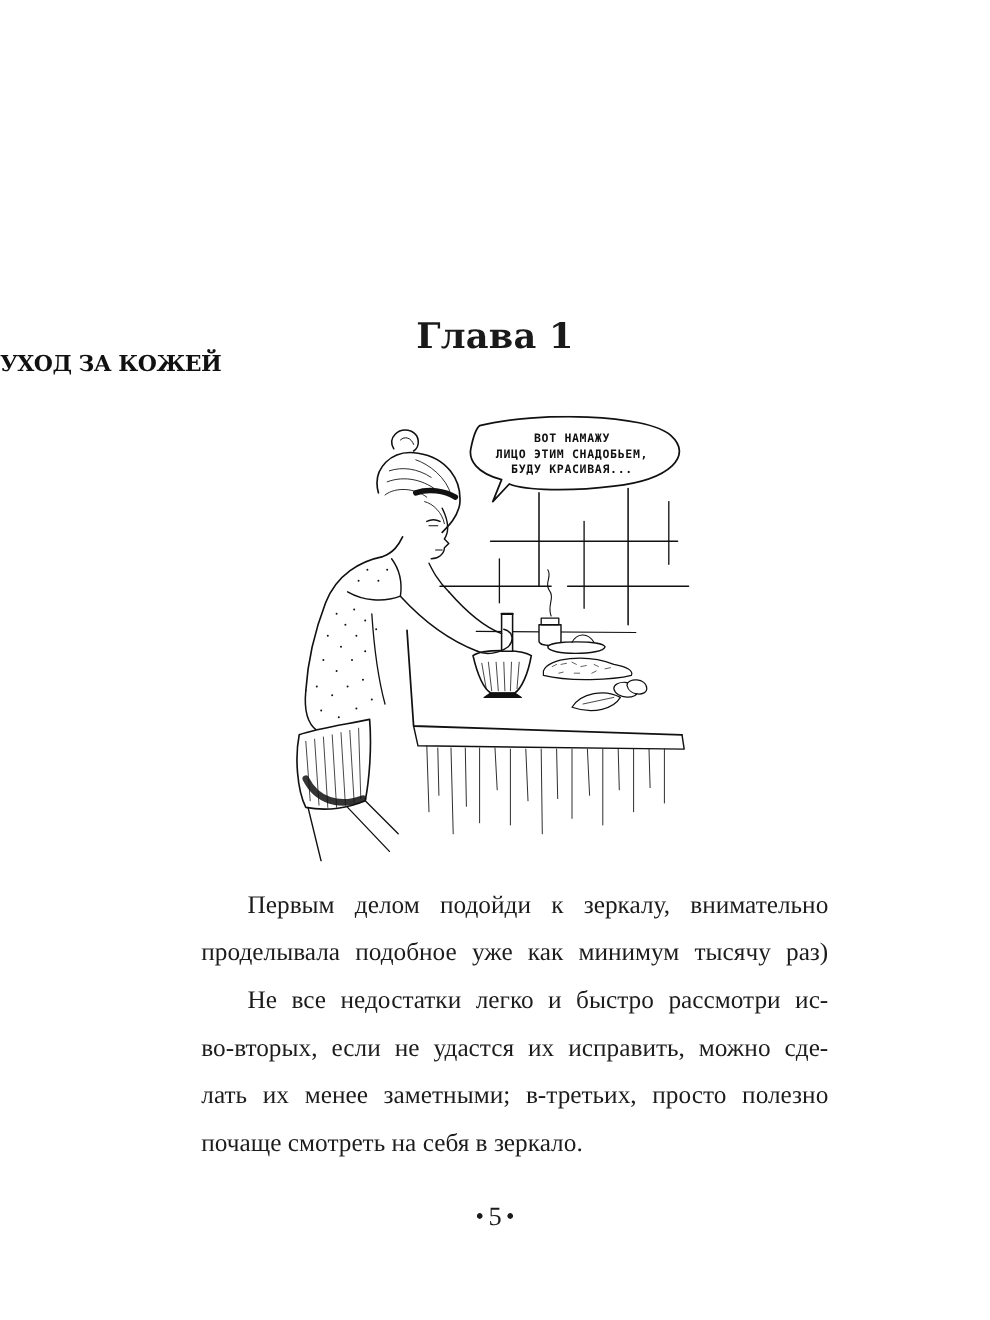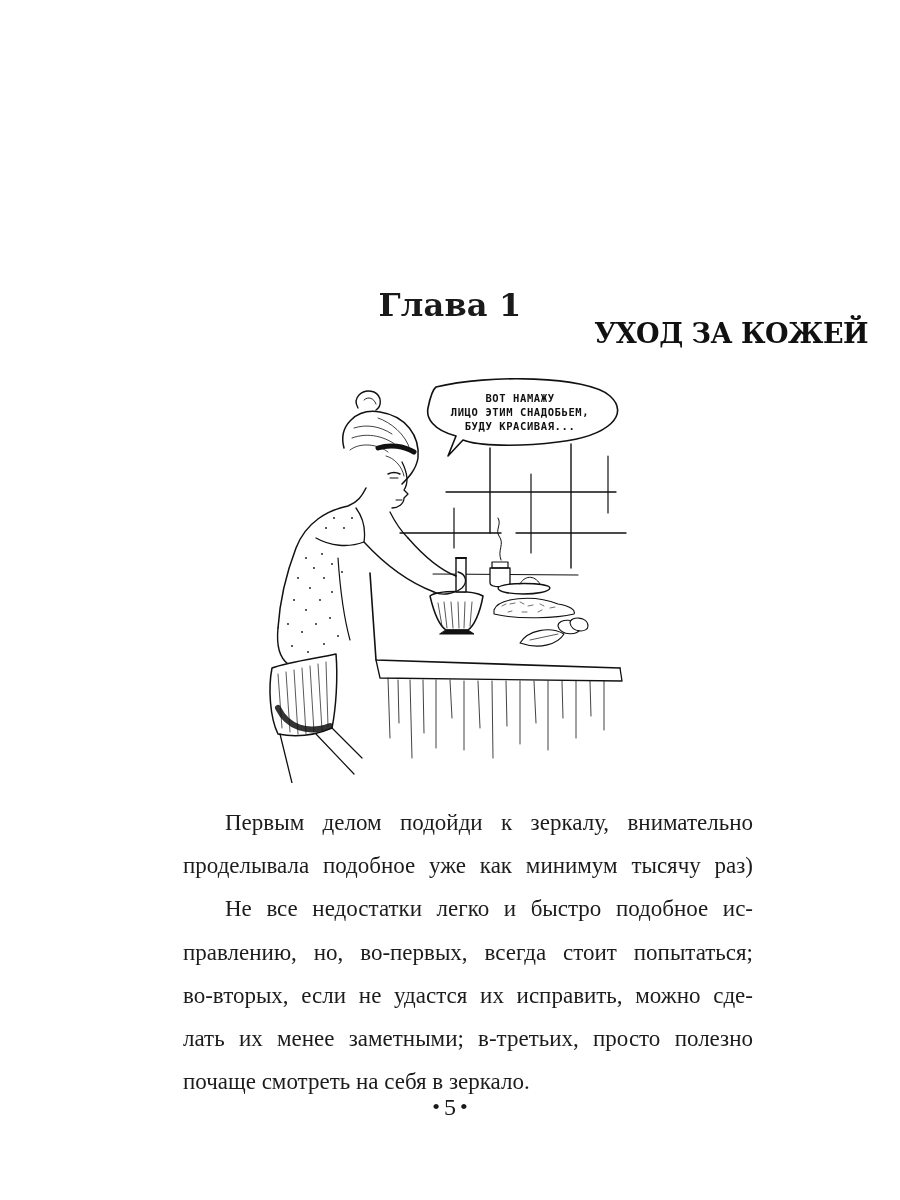--- a/index.html
+++ b/index.html
@@ -25,23 +25,23 @@
       font-size: 32px;
       font-weight: bold;
       letter-spacing: 0.2px;
       color: #1a1a1a;
     }
     .chapter-title {
       position: absolute;
       top: 318px;
       left: 0;
       width: 868px;
-      text-align: right;
+      text-align: left;
       font-family: "DejaVu Serif", serif;
-      font-size: 27px;
+      font-size: 20px;
       font-weight: bold;
       letter-spacing: -0.5px;
       color: #111;
     }
     .illustration {
       position: absolute;
       top: 378px;
       left: 258px;
       width: 390px;
       height: 405px;
@@ -258,22 +258,21 @@
     <text class="speech-text" x="262" y="52" text-anchor="middle">БУДУ КРАСИВАЯ...</text>
   </svg>
 </div>
 
 <div class="body-text">
   <div>
     <span class="line indent">Первым делом подойди к зеркалу, внимательно</span>
     <span class="line">проделывала подобное уже как минимум тысячу раз)</span>
   </div>
   <div>
-    <span class="line indent">Не все недостатки легко и быстро подобное ис-</span>
-    <span class="line">правлению, но, во-первых, всегда стоит попытаться;</span>
+    <span class="line indent">Не все недостатки легко и быстро рассмотри ис-</span>
     <span class="line">во-вторых, если не удастся их исправить, можно сде-</span>
     <span class="line">лать их менее заметными; в-третьих, просто полезно</span>
     <span class="line last">почаще смотреть на себя в зеркало.</span>
   </div>
 </div>
 
 <div class="page-number">
   <span class="dot">•</span><span>5</span><span class="dot">•</span>
 </div>
 

